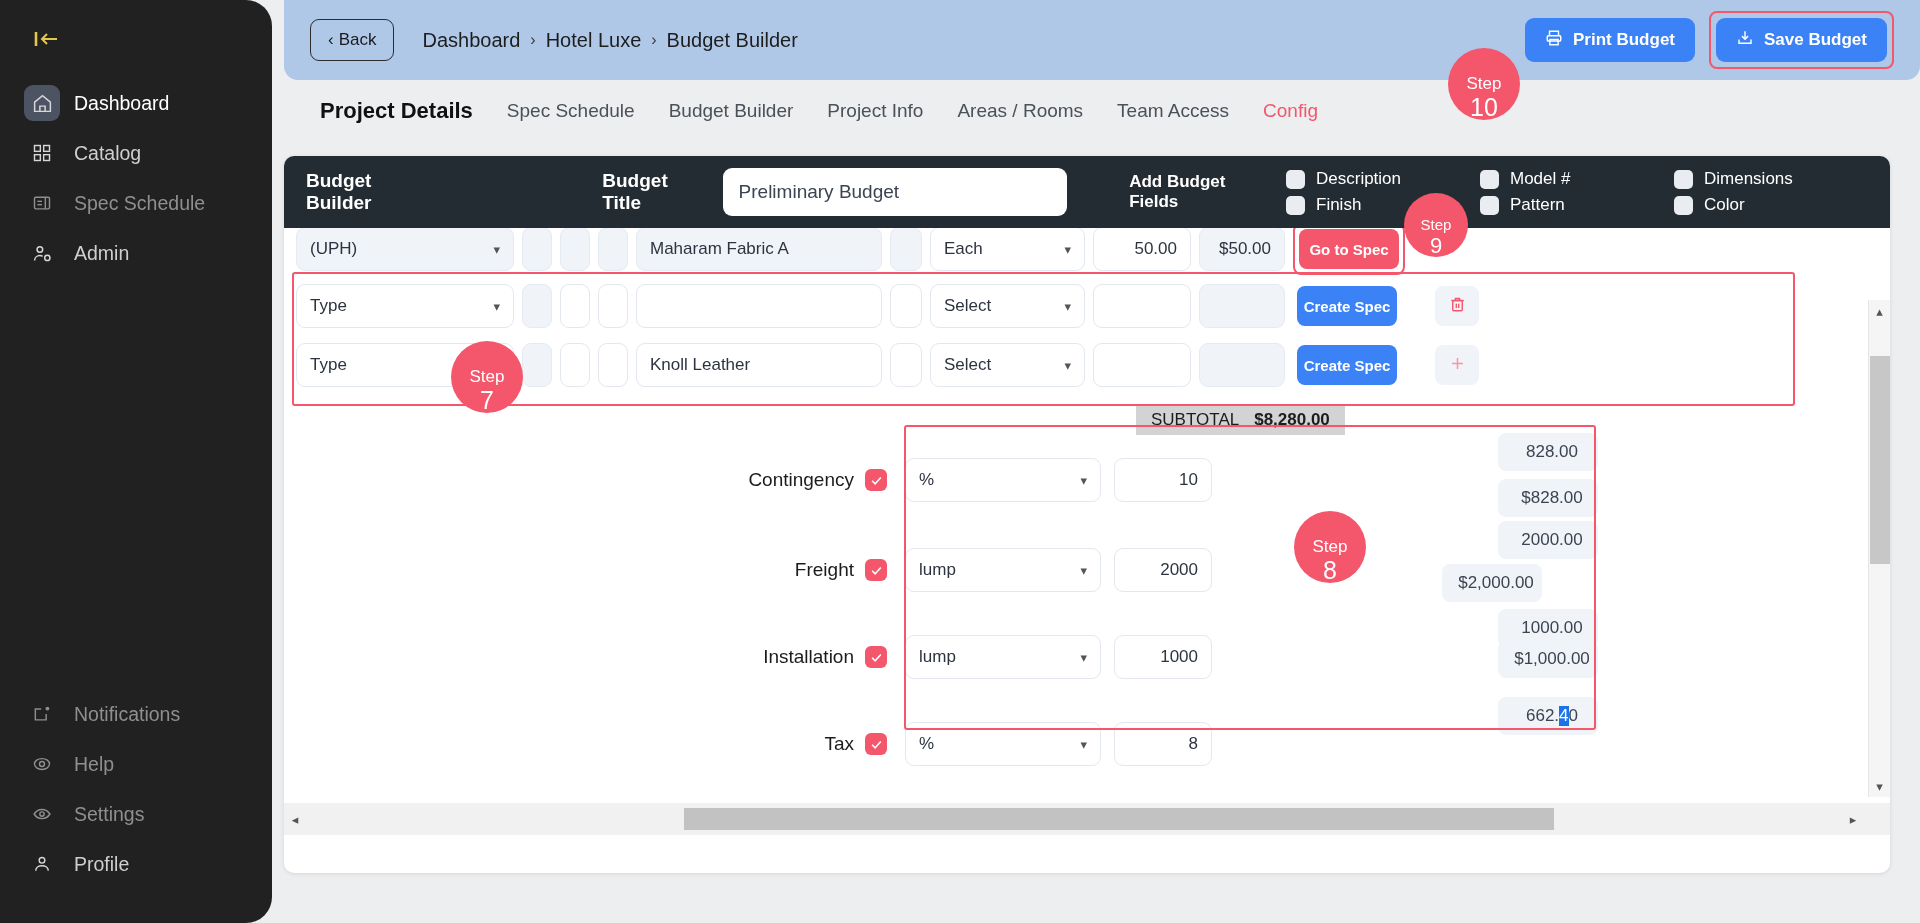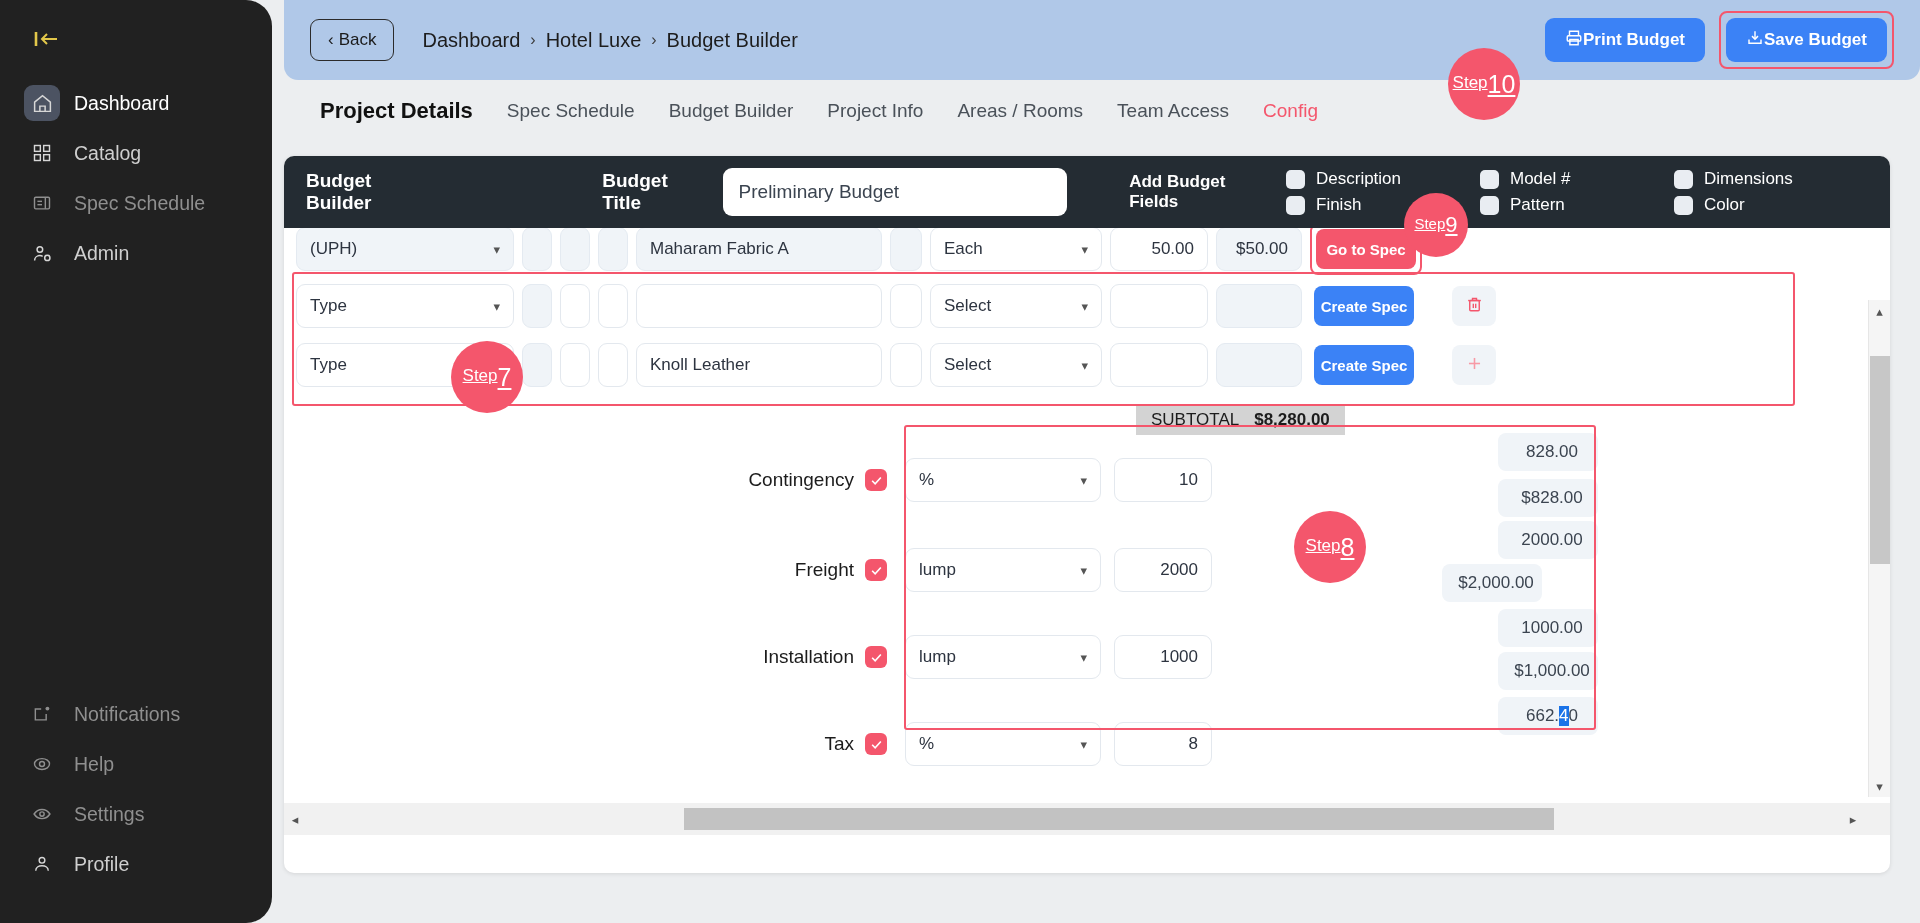--- a/index.html
+++ b/index.html
@@ -54,21 +54,21 @@
   }
   .crumbs { display: flex; align-items: center; gap: 10px; margin-left: 28px;
             font-size: 20px; color: #1d1d1d; }
   .crumb { cursor: pointer; }
   .crumb-sep { color: #3b3b3b; font-size: 16px; }
   .crumb.last { cursor: default; }
   .top-actions { margin-left: auto; display: flex; align-items: center; gap: 14px; }
   .btn-blue {
     height: 44px; padding: 0 20px; border: none; border-radius: 9px;
     background: #3b82f6; color: #fff; font-size: 17px; font-weight: bold;
-    display: flex; align-items: center; gap: 0; cursor: pointer;
+    display: flex; align-items: center; gap: 10px; cursor: pointer;
     font-family: "Liberation Sans", sans-serif;
   }
   .hl-box { position: relative; padding: 5px; border: 2.4px solid #f4566c; border-radius: 8px; }
 
   .tabs {
     position: absolute; left: 12px; top: 80px; right: 0; height: 62px;
     display: flex; align-items: center; padding-left: 36px; gap: 34px;
     background: #eceef0;
   }
   .tab { font-size: 19px; color: #4a5159; cursor: pointer; }
@@ -113,21 +113,21 @@
     background: #fff; display: flex; align-items: center; padding: 0 13px;
     font-size: 17px; color: #2d3440; font-family: "Liberation Sans", sans-serif;
   }
   .cell.filled { background: #f0f4f8; border-color: #e4eaf1; }
   .cell.sel { justify-content: space-between; cursor: pointer; }
   .cell.num { justify-content: flex-end; }
   .w-type { width: 218px; }
   .w-sm   { width: 30px; }
   .w-name { width: 246px; }
   .w-xs   { width: 32px; }
-  .w-unit { width: 172px; }
+  .w-unit { width: 155px; }
   .w-qty  { width: 98px; }
   .w-tot  { width: 86px; }
   .chev { color: #555; font-size: 13px; }
 
   .btn-spec {
     width: 100px; height: 40px; border: none; border-radius: 8px;
     background: #3b82f6; color: #fff; font-size: 15px; font-weight: bold;
     cursor: pointer; font-family: "Liberation Sans", sans-serif;
   }
   .btn-spec.red { background: #f4566c; }
@@ -167,22 +167,22 @@
     background: #f0f4f8; display: flex; align-items: center; justify-content: center;
     font-size: 17px; color: #3b4450; overflow: hidden; white-space: nowrap; padding-left: 8px;
   }
   .sel-hl { background: #1a73e8; color: #fff; }
 
   
   .hlrect { position: absolute; border: 2.2px solid #f4566c; border-radius: 3px;
             pointer-events: none; z-index: 25; }
   .step {
     position: absolute; width: 72px; height: 72px; border-radius: 50%;
-    background: #f4566c; color: #fff; display: flex; flex-direction: row;
-    align-items: center; justify-content: center; z-index: 30; line-height: 1; text-decoration: underline;
+    background: #f4566c; color: #fff; display: flex; flex-direction: column;
+    align-items: center; justify-content: flex-end; z-index: 30; line-height: 1;
   }
   .step .s { font-size: 17px; margin-bottom: 3px; }
   .step .n { font-size: 25px; }
   .step.small { width: 64px; height: 64px; }
   .step.small .s { font-size: 15px; }
   .step.small .n { font-size: 22px; }
 
   
   .vscroll {
     position: absolute; right: 0; top: 72px; width: 22px; bottom: 38px;
@@ -506,21 +506,21 @@
                 <polyline points="4,12.5 9.5,18 20,6.5"></polyline>
               </svg>
           </span>
           <div class="sum-sel">
             <span>lump</span>
             <span class="chev">▾</span>
           </div>
           <div class="sum-val">1000</div>
         </div>
         <div class="calc-box" style="left:1214px; top:381px;">1000.00</div>
-        <div class="calc-box" style="left:1214px; top:424px;">$1,000.00</div>
+        <div class="calc-box" style="left:1214px; top:412px;">$1,000.00</div>
 
         <div class="sum-row" style="left:450px; top:494px;">
           <span class="sum-lbl" style="width:120px;">Tax</span>
           <span class="cbx-on">
             <svg width="13" height="13" viewBox="0 0 24 24" fill="none" stroke="#fff" stroke-width="3">
                 <polyline points="4,12.5 9.5,18 20,6.5"></polyline>
               </svg>
           </span>
           <div class="sum-sel">
             <span>%</span>

